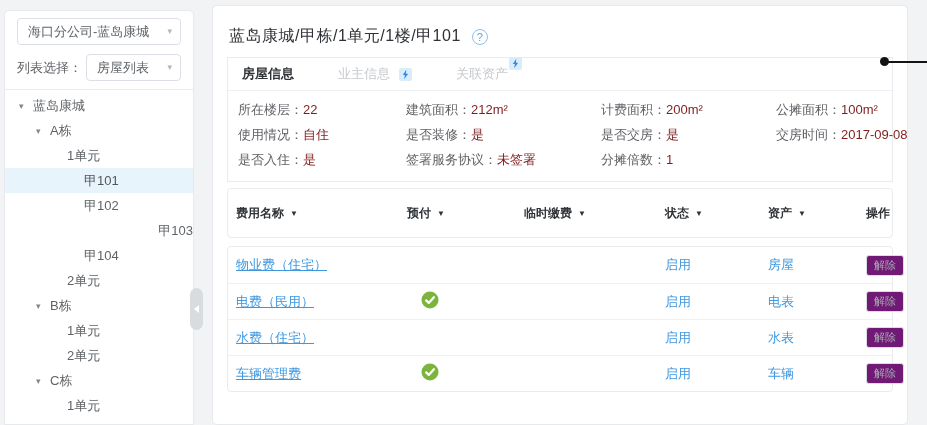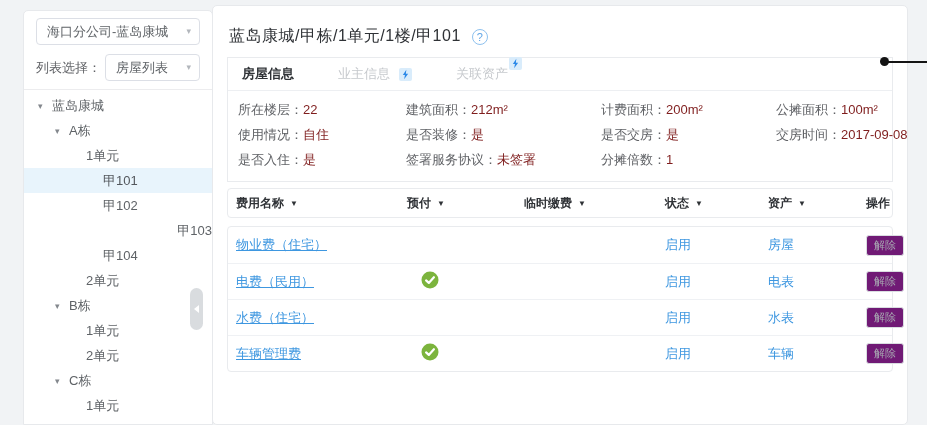--- a/index.html
+++ b/index.html
@@ -5,21 +5,21 @@
   *{box-sizing:border-box;margin:0;padding:0;}
   html,body{width:927px;height:425px;}
   body{
     position:relative;overflow:hidden;background:#f1f3f5;
     font-family:"Liberation Sans","DejaVu Sans",sans-serif;
     color:#606266;font-size:13px;
   }
   .card{position:absolute;background:#fff;border:1px solid #e7e9ec;border-radius:5px;}
 
   
-  #sidebar{left:23px;top:10px;width:190px;height:415px;border-radius:5px 5px 0 0;overflow:hidden;}
+  #sidebar{left:4px;top:10px;width:190px;height:415px;border-radius:5px 5px 0 0;overflow:hidden;}
   .select-box{display:flex;align-items:center;justify-content:space-between;border:1px solid #dcdfe6;
     border-radius:4px;height:27px;padding:0 8px 0 10px;font-size:13px;color:#5f6367;background:#fff;cursor:pointer;}
   #company-select{margin:7px 12px 0;}
   .list-row{display:flex;align-items:center;margin:9px 12px 0;gap:4px;}
   .list-row .select-box{flex:1;}
   .sel-caret{color:#b2b6bc;font-size:9px;line-height:1;}
   .side-divider{border-top:1px solid #ececee;margin-top:8px;}
   .tree{padding-top:3px;}
   .tree-item{height:25px;display:flex;align-items:center;color:#5f6367;cursor:pointer;white-space:nowrap;}
   .tree-item.sel{background:#e8f4fc;color:#53575d;text-align:center;}
@@ -43,21 +43,21 @@
   .badge{width:13px;height:13px;background:#d9ecfb;border-radius:2px;display:inline-flex;
     align-items:center;justify-content:center;margin-left:9px;flex:0 0 13px;}
   .tab.overlap .badge{position:absolute;right:-14px;top:-8px;margin:0;}
 
   .info-grid{display:grid;grid-template-columns:168px 195px 175px 1fr;padding:10px 0 13px 10px;row-gap:8px;}
   .info-cell{display:flex;line-height:17px;white-space:nowrap;}
   .info-label{color:#606266;}
   .info-value{color:#7f1d1d;}
 
   .tgrid{display:grid;grid-template-columns:171px 117px 141px 103px 98px 1fr;align-items:center;padding-left:8px;}
-  #table-header{margin:6px 14px 0;height:30px;border:1px solid #e9ebee;border-radius:4px;
+  #table-header{margin:6px 14px 0;height:50px;border:1px solid #e9ebee;border-radius:4px;
     font-size:12px;font-weight:bold;color:#2f3236;background:#fff;}
   .hcell{display:flex;align-items:center;}
   .filter-caret{font-size:8px;margin-left:6px;color:#2f3236;}
   #table-rows{margin:8px 14px 0;border:1px solid #e9ebee;border-radius:4px;background:#fff;}
   .trow{height:36px;border-top:1px solid #eff1f4;}
   .trow:first-child{border-top:none;}
   .fee-link{color:#3e97e0;text-decoration:underline;cursor:pointer;justify-self:start;}
   .blue{color:#3e97e0;}
   .asset-link{text-decoration:none;cursor:pointer;justify-self:start;}
   .prepaid-cell{padding-left:14px;display:flex;align-items:center;height:18px;}

